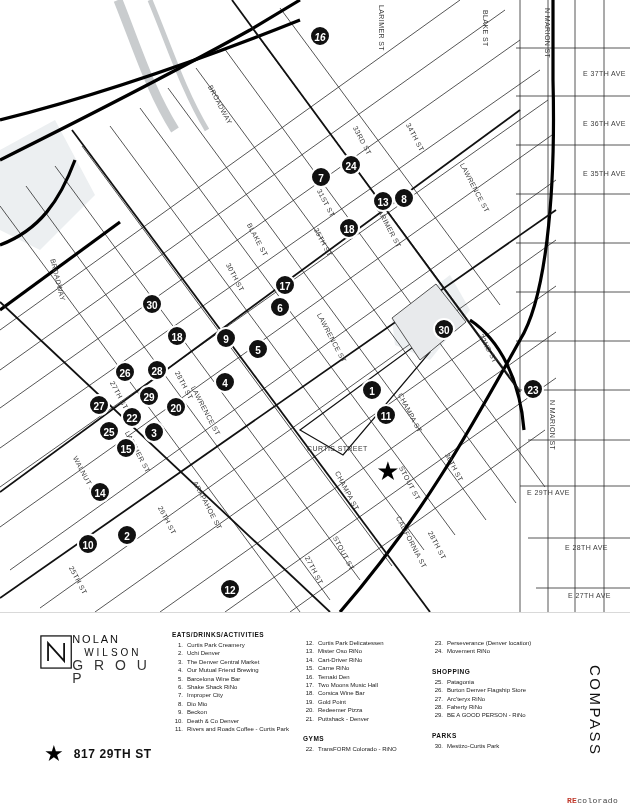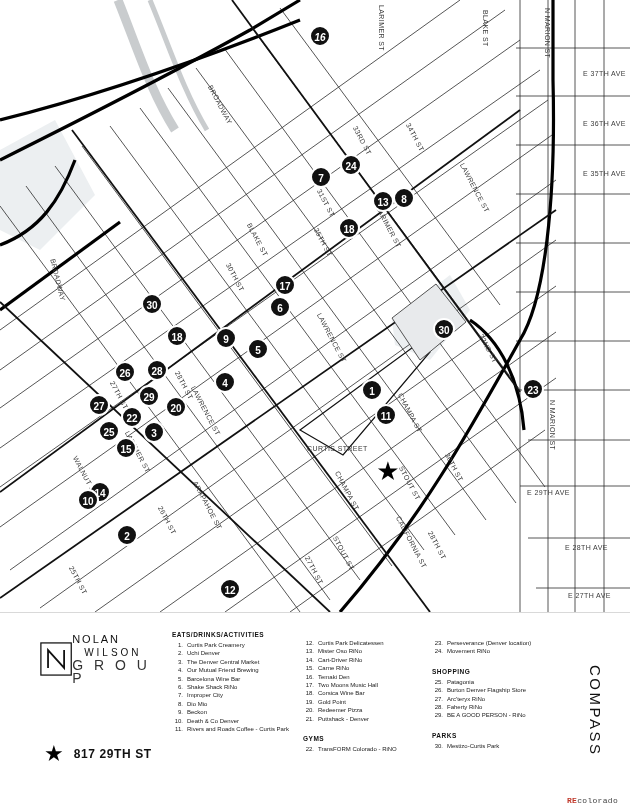--- a/index.html
+++ b/index.html
@@ -83,21 +83,21 @@
     height: 198px;
     background: #ffffff;
     border-top: 1px solid #d9d9d9;
   }
   #brand {
     position: absolute;
     left: 40px;
     top: 20px;
     width: 120px;
     display: flex;
-    align-items: center;
+    align-items: flex-start;
   }
   .brand-mark {
     width: 36px;
     height: 38px;
   }
   .brand-text {
     font-size: 11px;
     line-height: 13px;
     letter-spacing: 2px;
     color: #111;
@@ -331,21 +331,21 @@
         <div class="marker" style="left: 157px; top: 370px;">28</div>
         <div class="marker" style="left: 149px; top: 396px;">29</div>
         <div class="marker" style="left: 176px; top: 407px;">20</div>
         <div class="marker" style="left: 225px; top: 382px;">4</div>
         <div class="marker" style="left: 99px; top: 405px;">27</div>
         <div class="marker" style="left: 132px; top: 417px;">22</div>
         <div class="marker" style="left: 109px; top: 431px;">25</div>
         <div class="marker" style="left: 154px; top: 432px;">3</div>
         <div class="marker" style="left: 126px; top: 448px;">15</div>
         <div class="marker" style="left: 100px; top: 492px;">14</div>
-        <div class="marker" style="left: 88px; top: 500px;">10</div>
+        <div class="marker" style="left: 88px; top: 544px;">10</div>
         <div class="marker" style="left: 127px; top: 535px;">2</div>
         <div class="marker" style="left: 230px; top: 589px;">12</div>
       </div>
 
     <div id="subject-star" class="star-marker" style="left: 388px; top: 471px;">★</div>
   </div>
 
   <div id="legend">
 
     <div id="brand">

